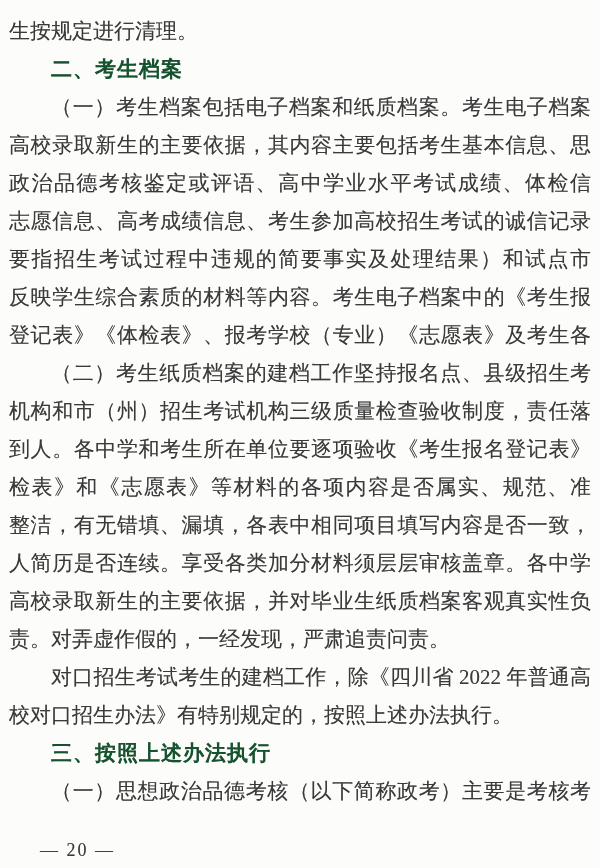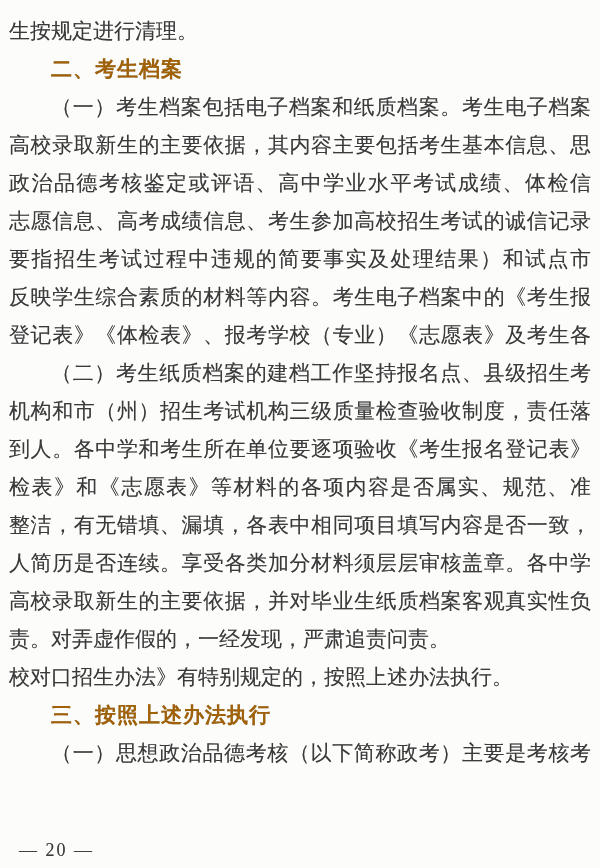--- a/index.html
+++ b/index.html
@@ -30,26 +30,26 @@
     white-space: normal;
     text-align: justify;
     text-align-last: justify;
   }
   .indent {
     text-indent: 2em;
   }
   .heading {
     font-family: "Liberation Sans", "DejaVu Sans", sans-serif;
     font-weight: 700;
-    color: #a16207;
+    color: #14532d;
     letter-spacing: 1px;
   }
   .footer {
     position: absolute;
-    left: 19px;
+    left: 40px;
     top: 840px;
     font-size: 18px;
     letter-spacing: 2px;
     color: #3c3c3c;
     font-family: "Liberation Serif", "DejaVu Serif", serif;
   }
 </style>
 </head>
 <body>
 
@@ -64,18 +64,19 @@
   <div class="line just">反映学生综合素质的材料等内容。考生电子档案中的《考生报名</div>
   <div class="line just">登记表》《体检表》、报考学校（专业）《志愿表》及考生各科考</div>
   <div class="line just indent">（二）考生纸质档案的建档工作坚持报名点、县级招生考试</div>
   <div class="line just">机构和市（州）招生考试机构三级质量检查验收制度，责任落实</div>
   <div class="line just">到人。各中学和考生所在单位要逐项验收《考生报名登记表》《体</div>
   <div class="line just">检表》和《志愿表》等材料的各项内容是否属实、规范、准确、</div>
   <div class="line just">整洁，有无错填、漏填，各表中相同项目填写内容是否一致，本</div>
   <div class="line just">人简历是否连续。享受各类加分材料须层层审核盖章。各中学要</div>
   <div class="line just">高校录取新生的主要依据，并对毕业生纸质档案客观真实性负</div>
   <div class="line">责。对弄虚作假的，一经发现，严肃追责问责。</div>
+  <div class="line just indent">对口招生考试考生的建档工作，除《四川省 2022 年普通高</div>
   <div class="line">校对口招生办法》有特别规定的，按照上述办法执行。</div>
   <div class="line heading indent">三、按照上述办法执行</div>
   <div class="line just indent">（一）思想政治品德考核（以下简称政考）主要是考核考生</div>
 
   <div class="footer">— 20 —</div>
 </div>
 
 </body></html>

